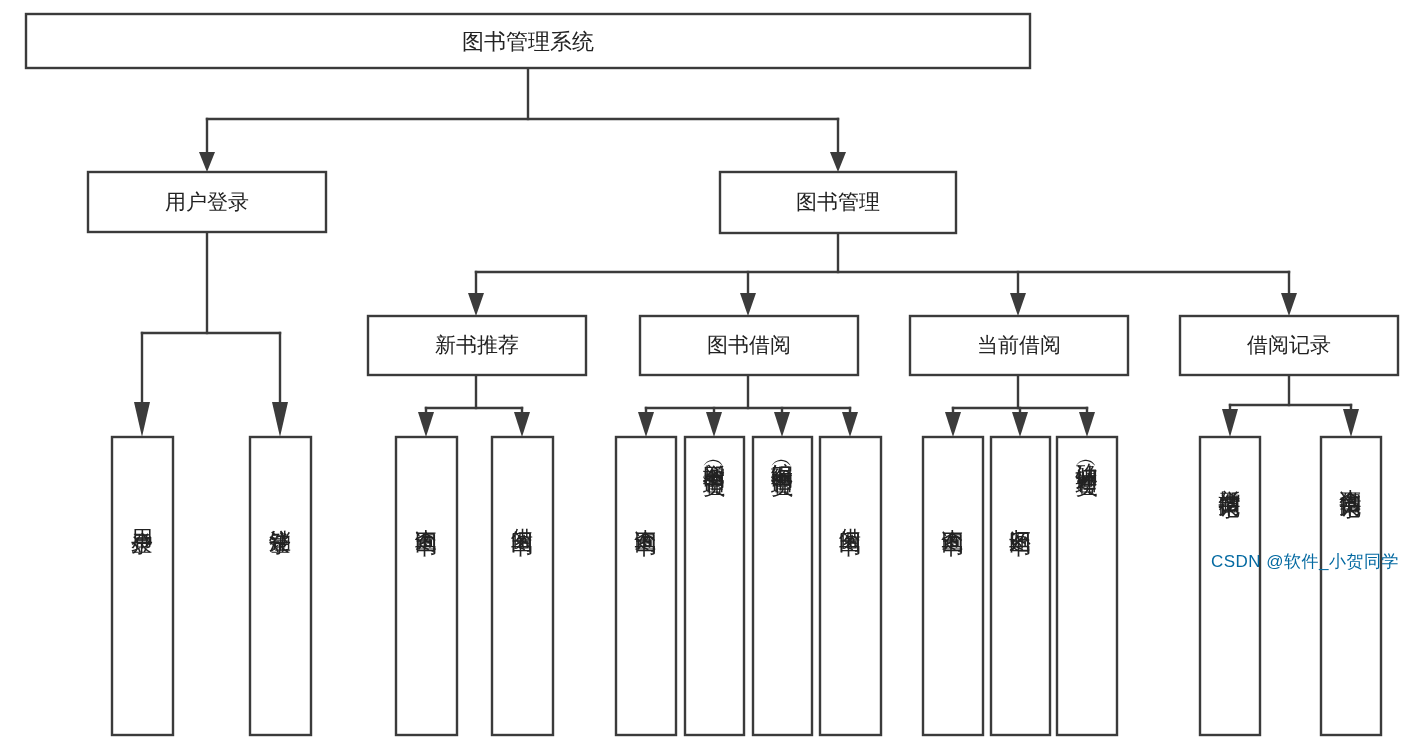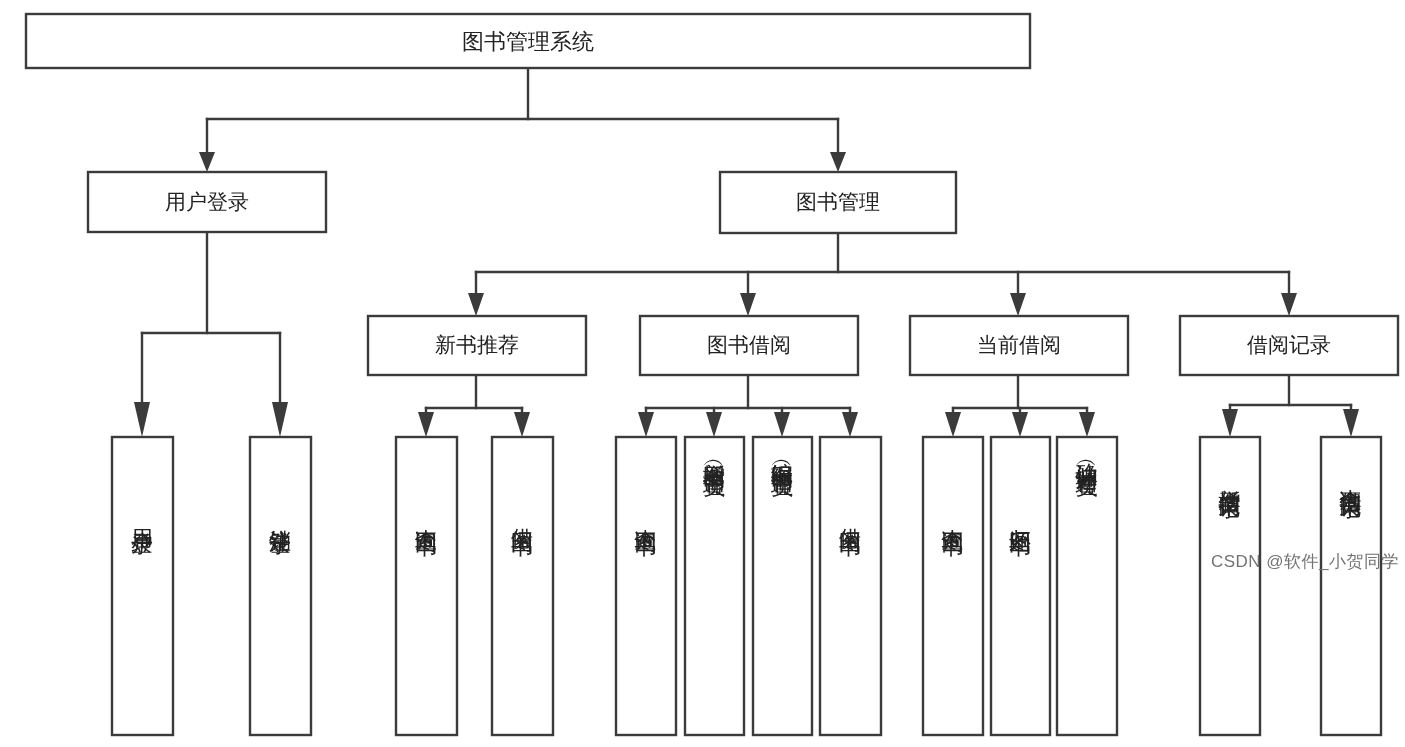--- a/index.html
+++ b/index.html
@@ -67,21 +67,21 @@
     letter-spacing: 2px;
     color: #222222;
     white-space: nowrap;
   }
   .watermark {
     position: absolute;
     right: 14px;
     bottom: 8px;
     font-family: "Liberation Sans", "DejaVu Sans", sans-serif;
     font-size: 17px;
-    color: #737373;
+    color: #0369a1;
     letter-spacing: 0.5px;
     user-select: none;
   }
 </style>
 </head>
 <body>
 
 <div id="diagram-root">
 
   <svg class="flowchart" viewBox="0 0 1405 747">

